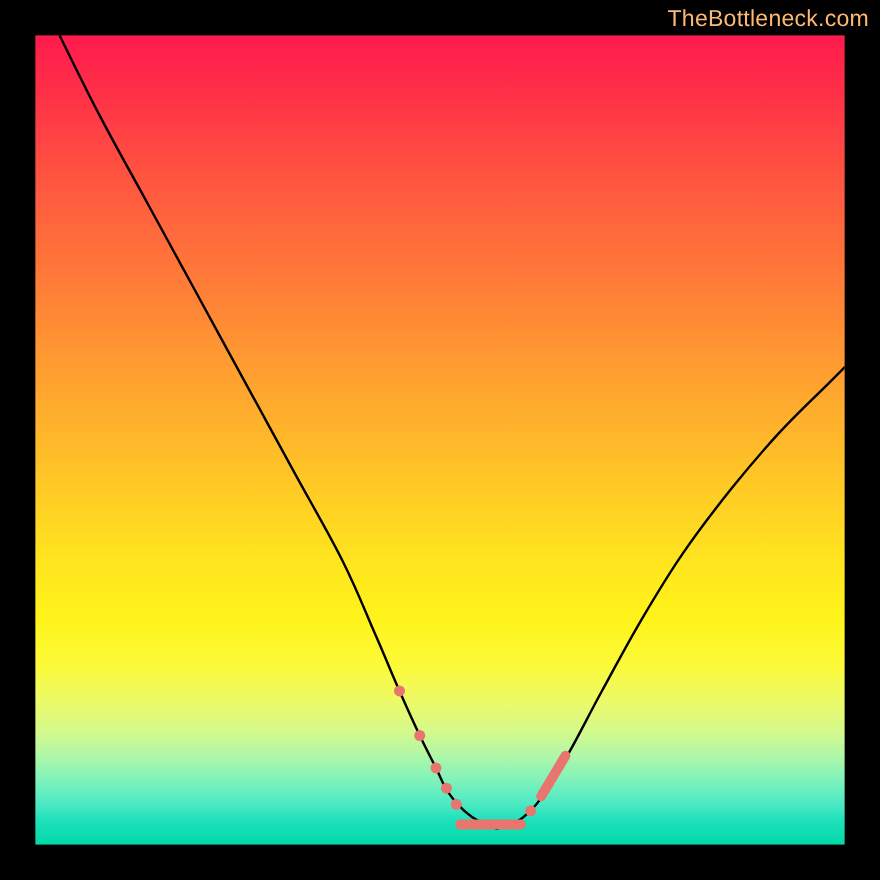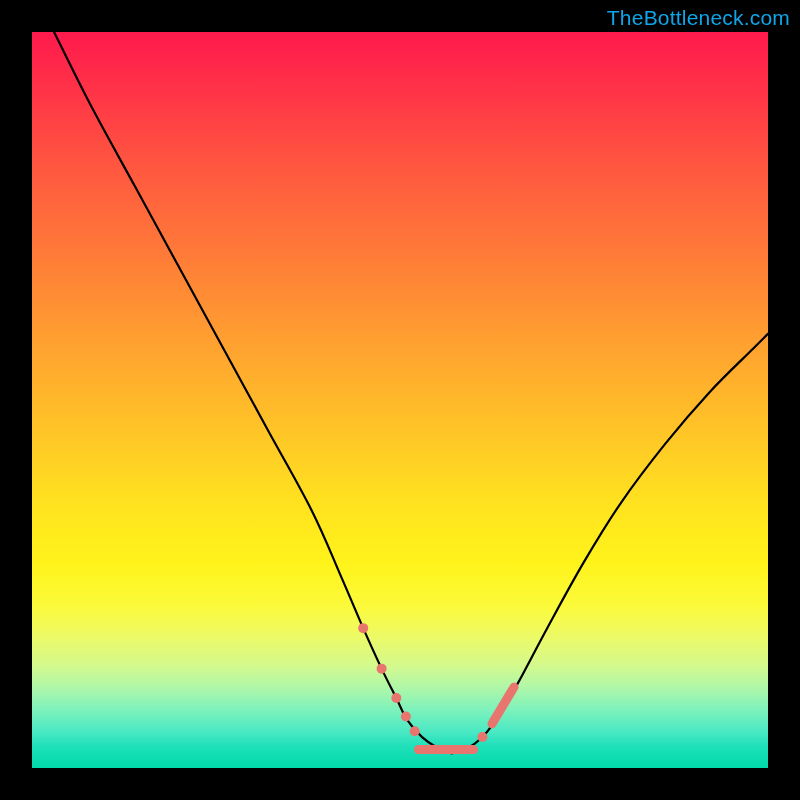--- a/index.html
+++ b/index.html
@@ -44,21 +44,21 @@
       #7ff2bb 92%,
       #4be9c4 95%,
       #1fe0ba 97%,
       #00d9a9 100%
     );
   }
   .watermark {
     position: absolute;
     top: 6px;
     right: 10px;
-    color: #0ea5e9;
+    color: #fdba74;
     font-size: 21px;
     font-weight: 500;
     letter-spacing: 0.2px;
     user-select: none;
   }
   svg.curves {
     position: absolute;
     left: 0; top: 0;
     width: 736px; height: 736px;
   }

